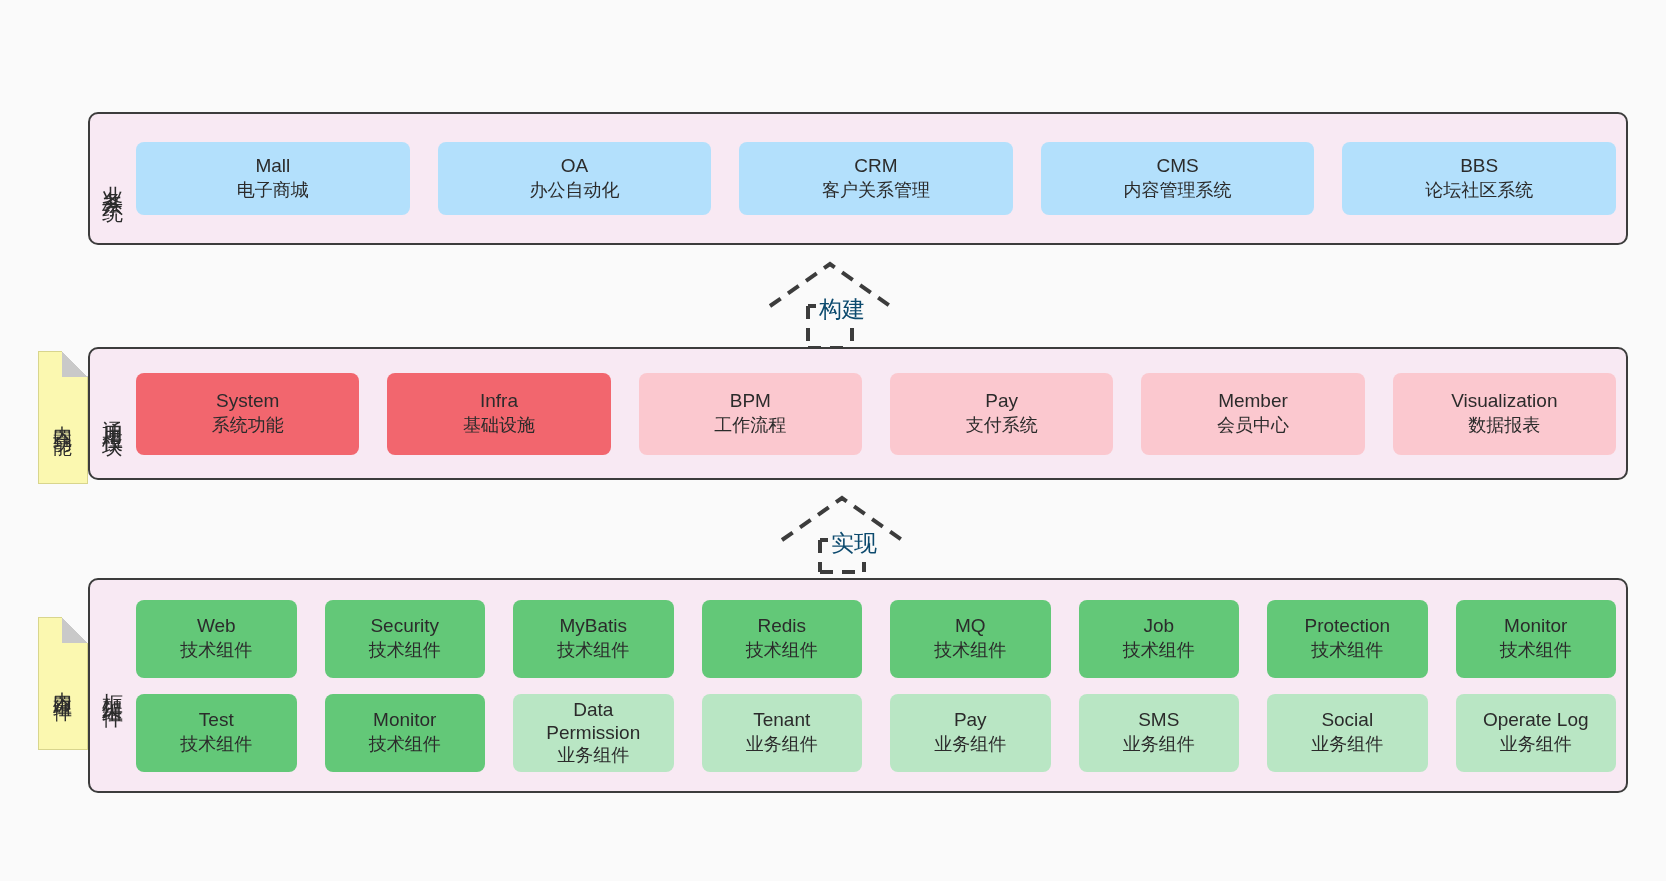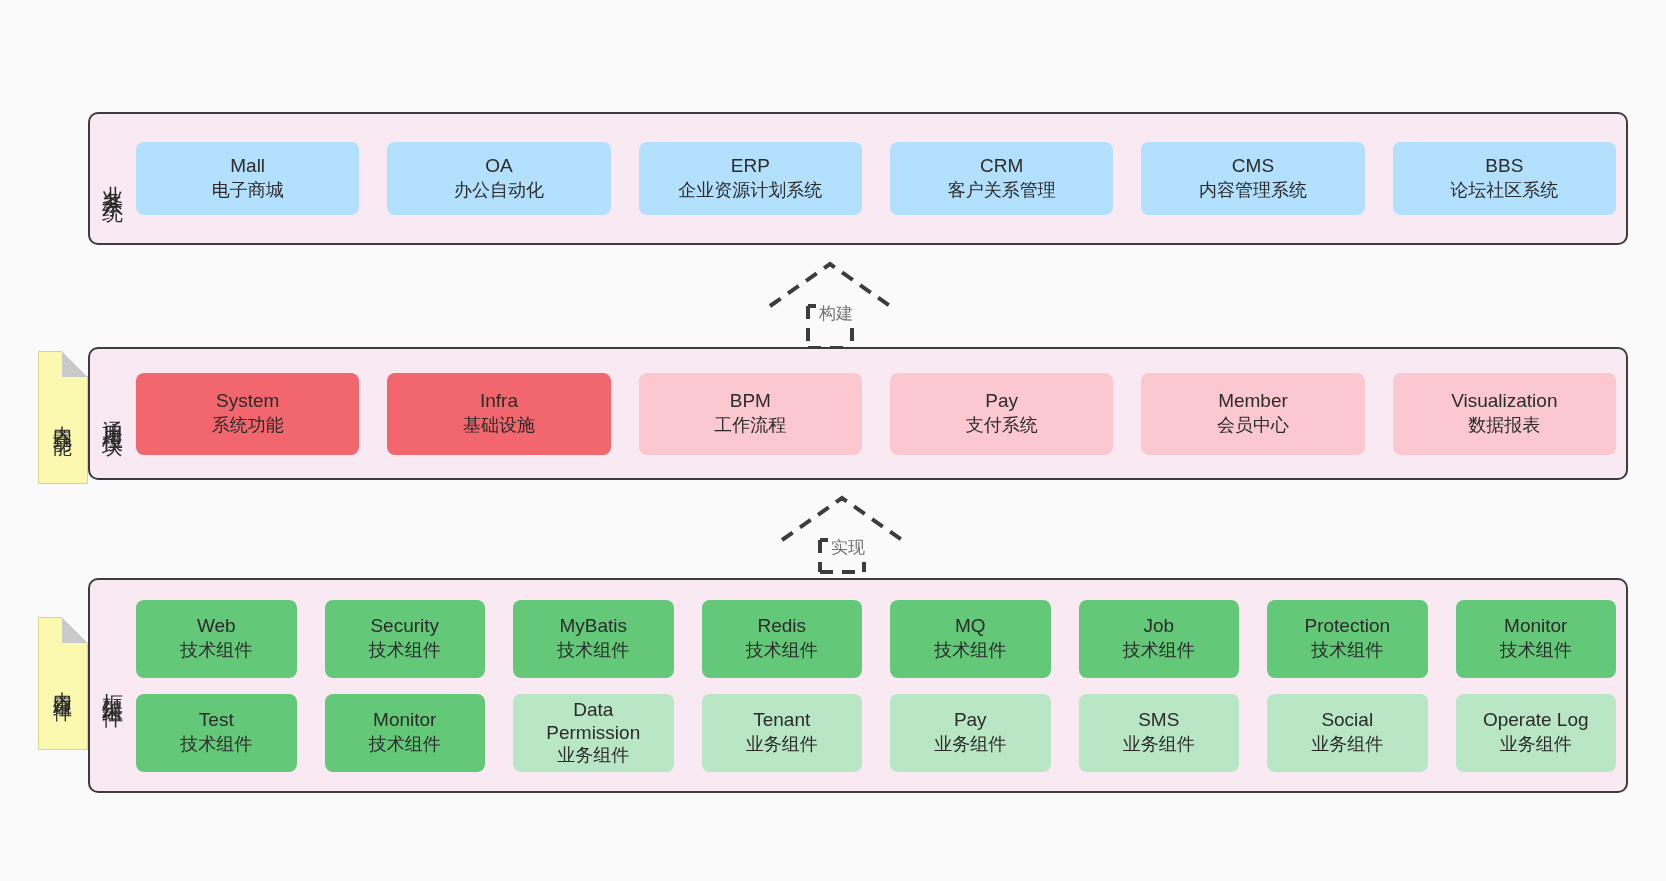--- a/index.html
+++ b/index.html
@@ -92,50 +92,45 @@
     position: absolute;
     top: -1px; right: -1px;
     width: 26px; height: 26px;
     background: linear-gradient(225deg, #fafafa 0 50%, #c9c9c9 50% 100%);
   }
 
   
   .arrow { position: absolute; }
   .arrow .lbl {
     position: absolute;
-    font-size: 17px;
-    color: #737373;
+    font-size: 23px;
+    color: #0c4a6e;
     background: #fafafa;
     padding: 0 3px;
     white-space: nowrap;
     user-select: none;
-    margin-top: 8px;
   }
   svg { display: block; overflow: visible; }
 </style>
 </head>
 <body>
 
 <div id="stage">
 
   <div class="layer" id="layer-business" style="left:88px; top:112px; width:1540px; height:133px;">
     <div class="layer-title">业务系统</div>
     <div class="layer-body">
       <div class="row" style="height:73px;">
         <div class="cell c-blue">
           <span class="t1">Mall</span>
           <span class="t2">电子商城</span>
         </div>
         <div class="cell c-blue">
           <span class="t1">OA</span>
           <span class="t2">办公自动化</span>
-        </div>
-        <div class="cell c-blue">
-          <span class="t1">ERP</span>
-          <span class="t2">企业资源计划系统</span>
         </div>
         <div class="cell c-blue">
           <span class="t1">CRM</span>
           <span class="t2">客户关系管理</span>
         </div>
         <div class="cell c-blue">
           <span class="t1">CMS</span>
           <span class="t2">内容管理系统</span>
         </div>
         <div class="cell c-blue">

